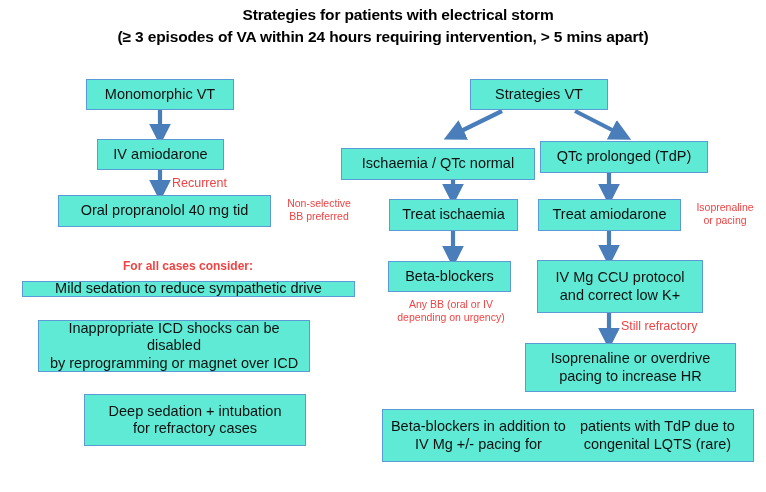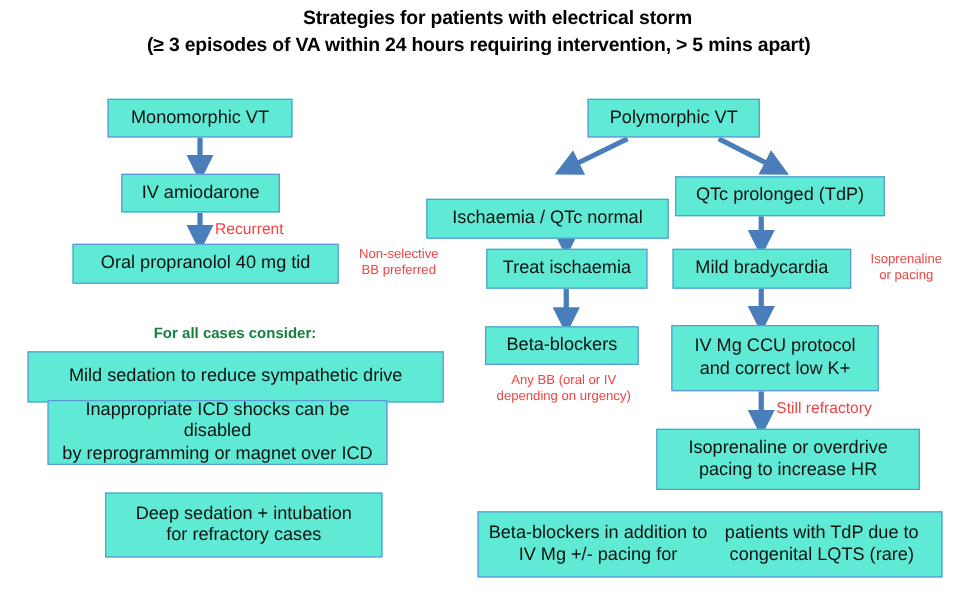--- a/index.html
+++ b/index.html
@@ -50,21 +50,21 @@
     font-size: 10.5px;
     line-height: 1.2;
     color: #ef4444;
     text-align: center;
   }
   .note-left { text-align: left; }
   .section-label {
     position: absolute;
     font-size: 12px;
     font-weight: bold;
-    color: #15803d;
+    color: #ef4444;
     text-align: center;
   }
   .arrow-svg {
     position: absolute;
     left: 0;
     top: 0;
     width: 766px;
     height: 492px;
     pointer-events: none;
   }
@@ -116,37 +116,37 @@
   <div class="node" style="left:58px; top:195px; width:213px; height:32px;">
     <span>Oral propranolol 40 mg tid</span>
   </div>
 
   <div class="note" style="left:277px; top:197px; width:84px;">
     <div>Non-selective</div>
     <div>BB preferred</div>
   </div>
 
   <div class="node" style="left:470px; top:79px; width:138px; height:31px;">
-    <span>Polymorphic VT</span>
+    <span>Strategies VT</span>
   </div>
 
-  <div class="node" style="left:341px; top:159px; width:194px; height:32px;">
+  <div class="node" style="left:341px; top:148px; width:194px; height:32px;">
     <span>Ischaemia / QTc normal</span>
   </div>
 
   <div class="node" style="left:540px; top:141px; width:168px; height:32px;">
     <span>QTc prolonged (TdP)</span>
   </div>
 
   <div class="node" style="left:389px; top:199px; width:129px; height:32px;">
     <span>Treat ischaemia</span>
   </div>
 
   <div class="node" style="left:538px; top:199px; width:143px; height:32px;">
-    <span>Mild bradycardia</span>
+    <span>Treat amiodarone</span>
   </div>
 
   <div class="note" style="left:686px; top:201px; width:78px;">
     <div>Isoprenaline</div>
     <div>or pacing</div>
   </div>
 
   <div class="node" style="left:388px; top:261px; width:123px; height:31px;">
     <span>Beta-blockers</span>
   </div>
@@ -163,21 +163,21 @@
 
   <div class="note note-left" style="left:621px; top:319px; width:110px; font-size:12.5px;">Still refractory</div>
 
   <div class="node" style="left:525px; top:343px; width:211px; height:49px; flex-direction:column;">
     <span>Isoprenaline or overdrive</span>
     <span>pacing to increase HR</span>
   </div>
 
   <div class="section-label" style="left:78px; top:259px; width:220px;">For all cases consider:</div>
 
-  <div class="node" style="left:22px; top:281px; width:333px; height:41px;">
+  <div class="node" style="left:22px; top:281px; width:333px; height:16px;">
     <span>Mild sedation to reduce sympathetic drive</span>
   </div>
 
   <div class="node" style="left:38px; top:320px; width:272px; height:52px; flex-direction:column;">
     <span>Inappropriate ICD shocks can be disabled</span>
     <span>by reprogramming or magnet over ICD</span>
   </div>
 
   <div class="node" style="left:84px; top:394px; width:222px; height:52px; flex-direction:column;">
     <span>Deep sedation + intubation</span>

